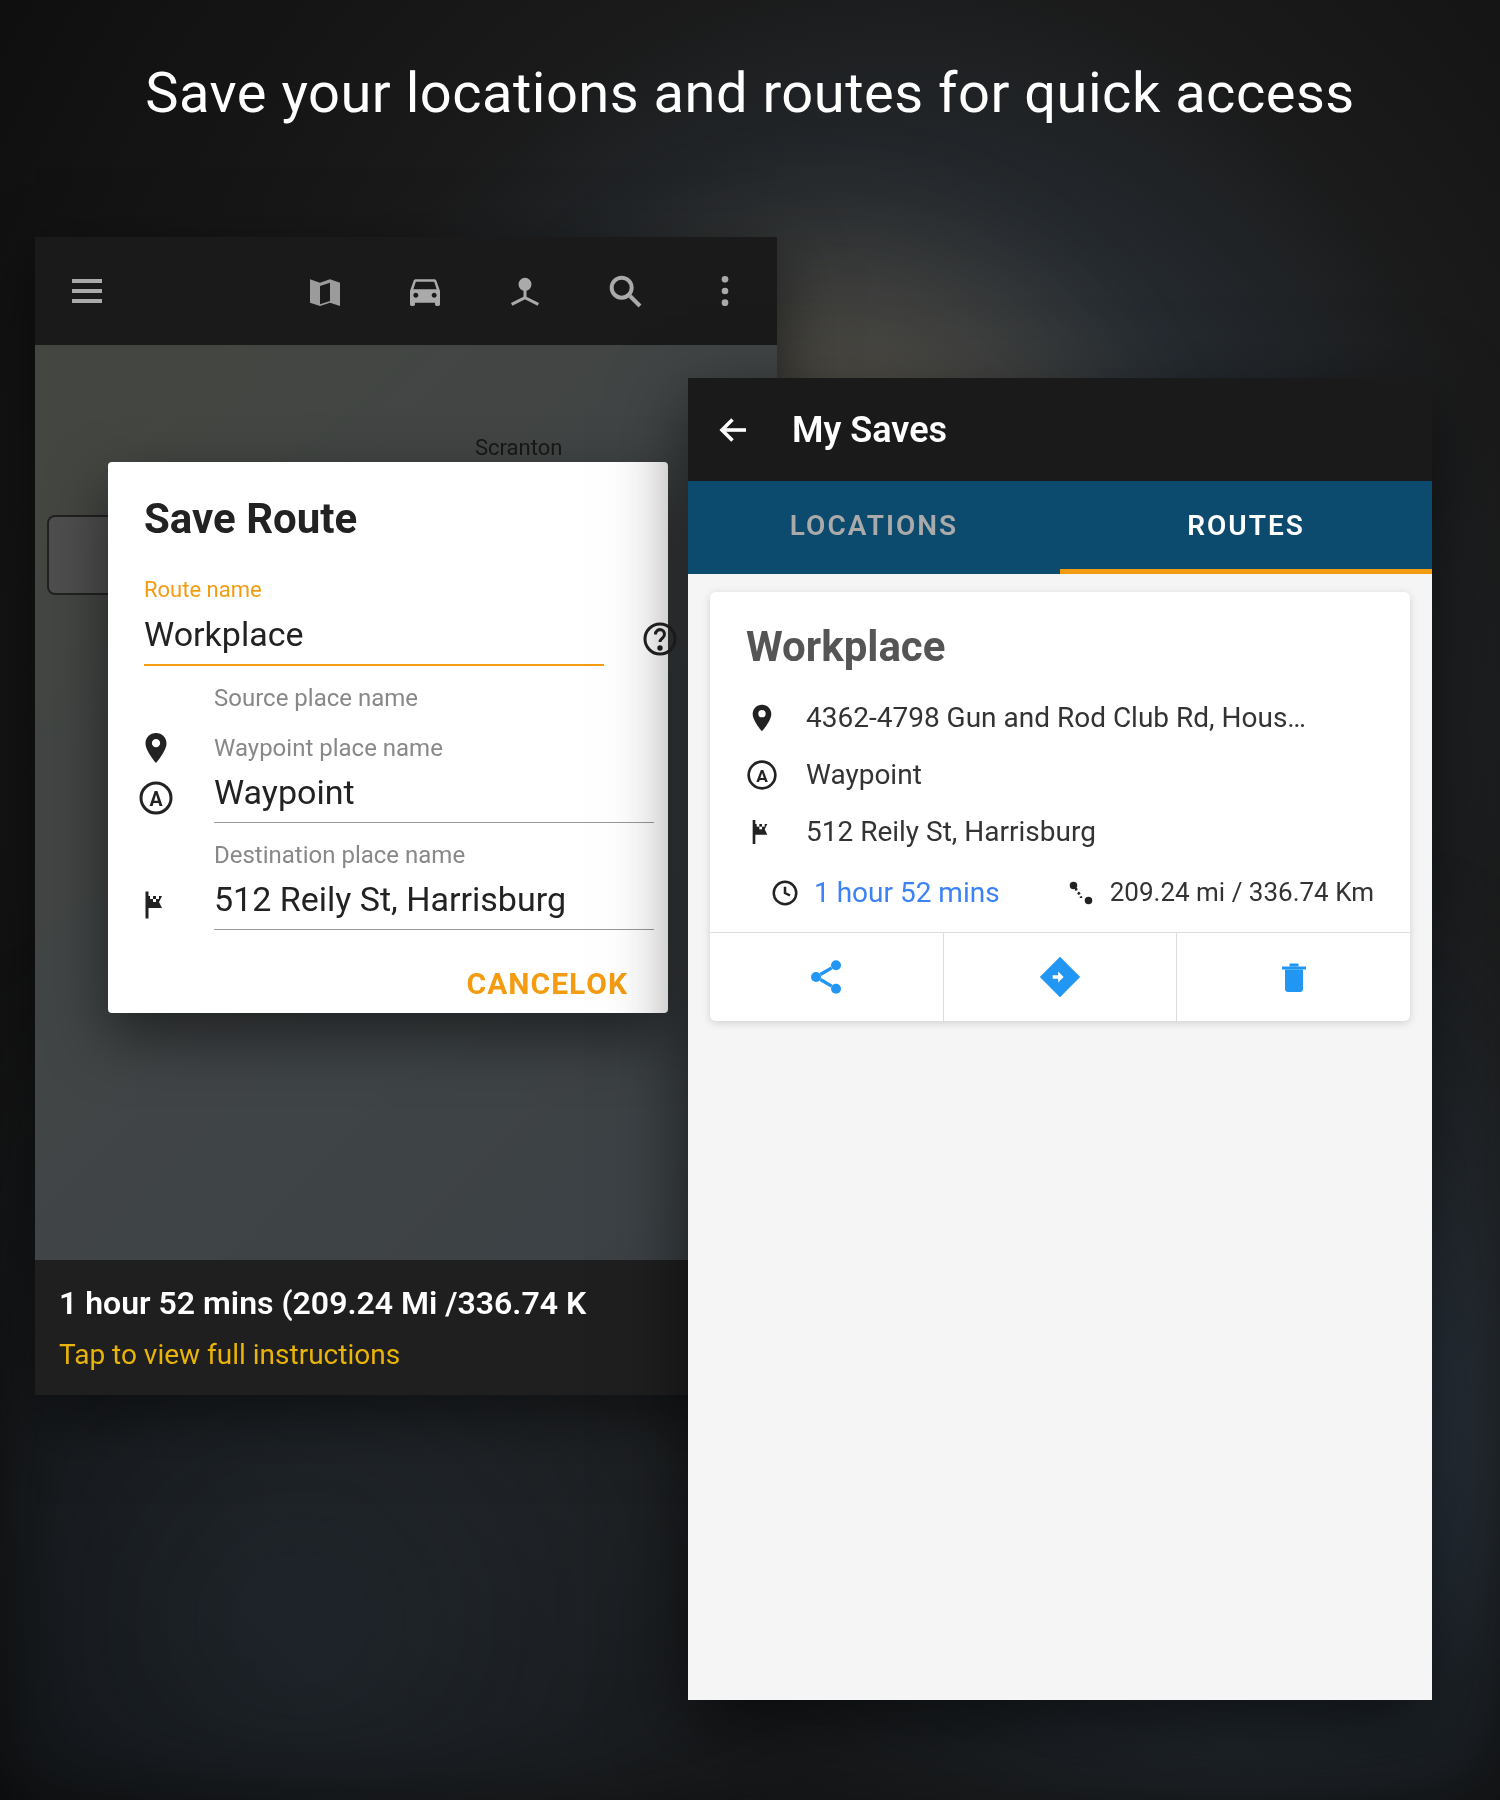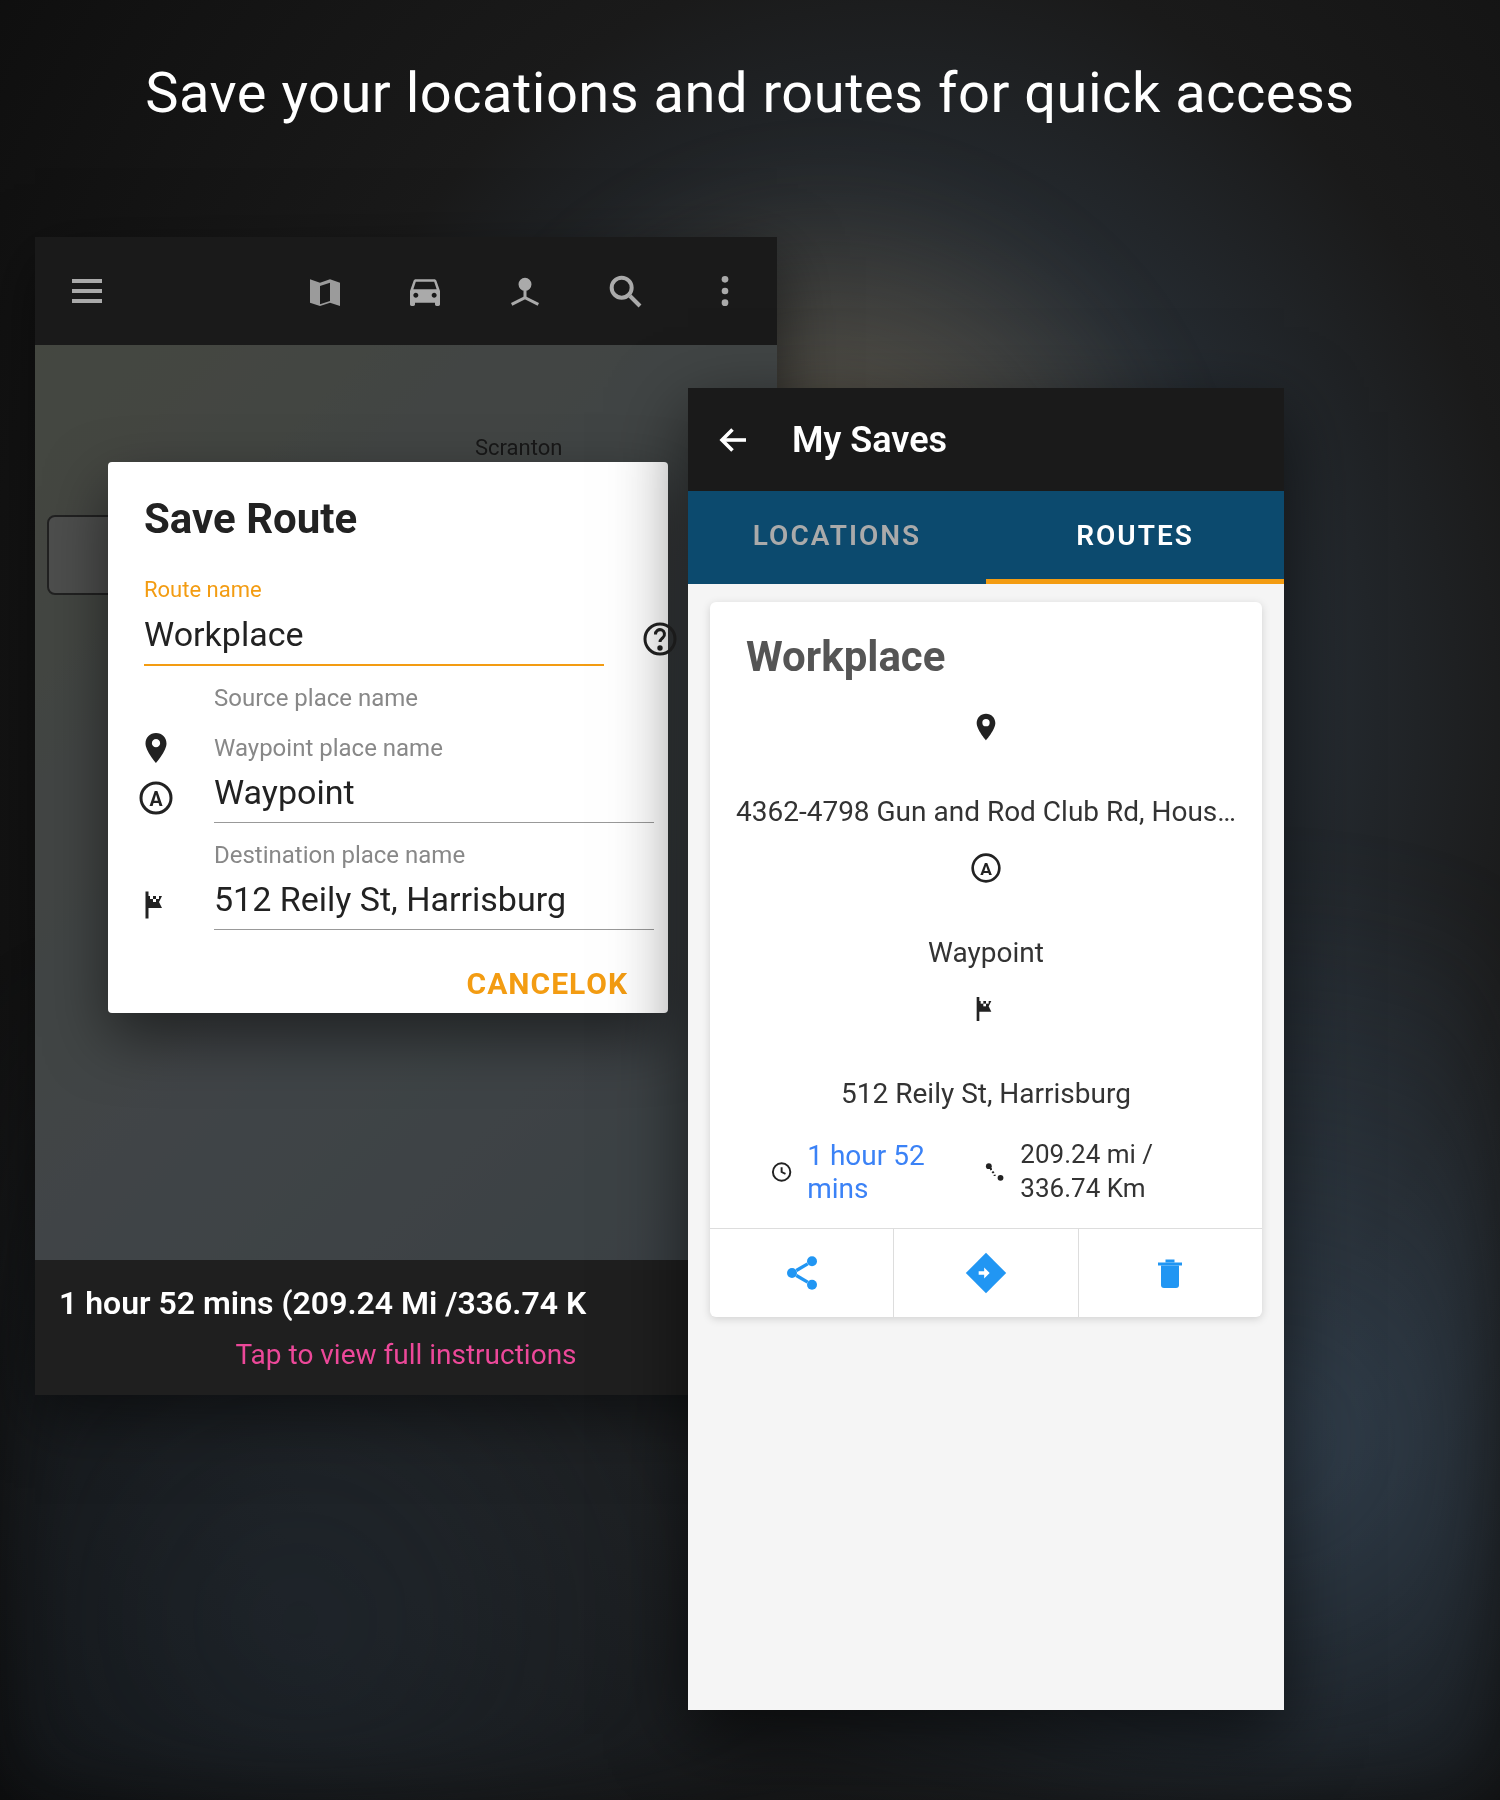--- a/index.html
+++ b/index.html
@@ -175,32 +175,31 @@
   right: 0;
   background: rgba(30,30,30,0.95);
   padding: 24px 24px;
 }
 .bottom-time {
   color: #fff;
   font-size: 32px;
   font-weight: 600;
 }
 .bottom-link {
-  color: #ec4899;
+  color: #eab308;
   font-size: 28px;
   margin-top: 16px;
-  text-align: center;
 }
 
 
 .phone-right {
   position: absolute;
-  top: 388px;
+  top: 378px;
   left: 688px;
-  width: 596px;
+  width: 744px;
   height: 1322px;
   background: #f5f5f5;
   box-shadow: 0 24px 70px rgba(0,0,0,0.6);
 }
 .appbar {
   height: 103px;
   background: #1a1a1a;
   display: flex;
   align-items: center;
   padding: 0 28px;
@@ -242,22 +241,21 @@
 .card-title {
   font-size: 42px;
   font-weight: 700;
   color: #555;
   padding: 30px 36px 18px 36px;
 }
 .card-row {
   display: flex;
   align-items: center;
   padding: 12px 36px;
-  gap: 52px;
-  flex-direction: column;
+  gap: 28px;
 }
 .card-row-icon { width: 32px; height: 32px; flex-shrink: 0; }
 .card-row-text {
   font-size: 28px;
   color: #333;
   white-space: nowrap;
   overflow: hidden;
   text-overflow: ellipsis;
 }
 .stats-row {

